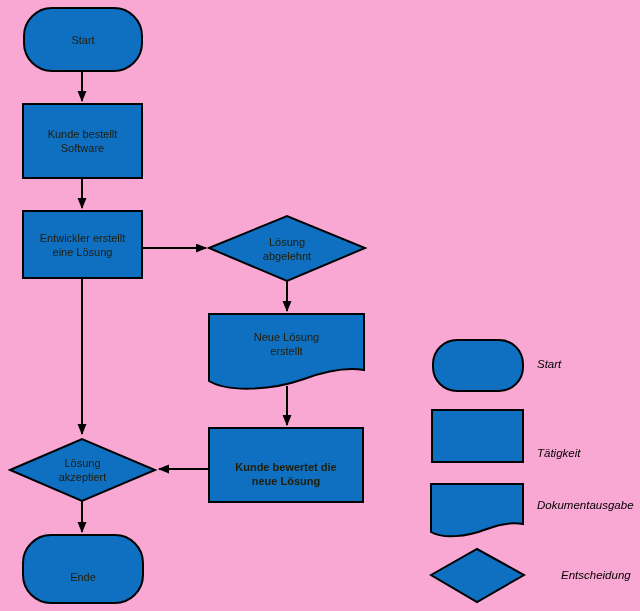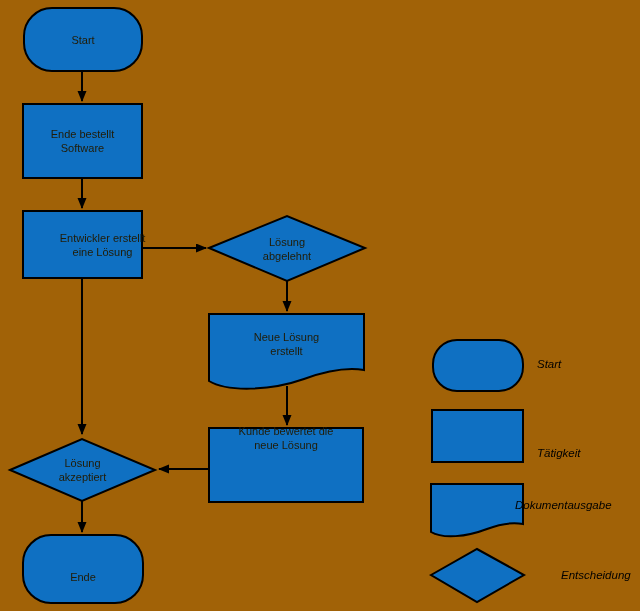--- a/index.html
+++ b/index.html
@@ -1,20 +1,20 @@
 <!DOCTYPE html>
 <html><head>
 <meta charset="utf-8">
 <style>
   html, body { margin: 0; padding: 0; background: #ffffff; }
   .canvas {
     position: relative;
     width: 640px;
     height: 611px;
-    background: #a16207;
+    background: #f9a8d4;
     font-family: "Liberation Sans", sans-serif;
     overflow: hidden;
   }
   .canvas svg { position: absolute; left: 0; top: 0; }
   .shape { fill: #0f70c2; stroke: #000000; stroke-width: 2; }
   .edge  { stroke: #000000; stroke-width: 2; fill: none; }
   .node-label {
     position: absolute;
     display: flex;
     align-items: center;
@@ -71,32 +71,32 @@
 
     <g>
       <rect class="shape" x="433" y="340" width="90" height="51" rx="24" ry="24"></rect>
       <rect class="shape" x="432" y="410" width="91" height="52"></rect>
       <path class="shape" d="M431,484 H523 V524 C512,522 500,524 487,529 C466,537 443,539 431,532 Z"></path>
       <polygon class="shape" points="431,575 477,549 524,575 477,602"></polygon>
     </g>
   </svg>
 
   <div class="node-label" style="left:24px; top:8px;  width:118px; height:63px;">Start</div>
-  <div class="node-label" style="left:23px; top:104px; width:119px; height:74px;">Ende bestellt
+  <div class="node-label" style="left:23px; top:104px; width:119px; height:74px;">Kunde bestellt
 Software</div>
-  <div class="node-label" style="left:23px; top:211px; width:119px; height:67px;padding-left:20px;">Entwickler erstellt
+  <div class="node-label" style="left:23px; top:211px; width:119px; height:67px;">Entwickler erstellt
 eine Lösung</div>
   <div class="node-label" style="left:209px; top:216px; width:156px; height:65px;">Lösung
 abgelehnt</div>
   <div class="node-label" style="left:209px; top:314px; width:155px; height:60px;">Neue Lösung
 erstellt</div>
-  <div class="node-label" style="left:209px; top:408px; width:154px; height:60px;">Kunde bewertet die
+  <div class="node-label" style="left:209px; top:444px; width:154px; height:60px;font-weight:bold;">Kunde bewertet die
 neue Lösung</div>
   <div class="node-label" style="left:10px; top:439px; width:145px; height:62px;">Lösung
 akzeptiert</div>
   <div class="node-label" style="left:23px; top:535px; width:120px; height:84px;">Ende</div>
 
   <div class="legend-label" style="left:537px; top:357px;">Start</div>
   <div class="legend-label" style="left:537px; top:446px;">Tätigkeit</div>
-  <div class="legend-label" style="left:515px; top:498px;">Dokumentausgabe</div>
+  <div class="legend-label" style="left:537px; top:498px;">Dokumentausgabe</div>
   <div class="legend-label" style="left:537px; top:568px;margin-left:24px;">Entscheidung</div>
 
 </div>
 
 </body></html>

